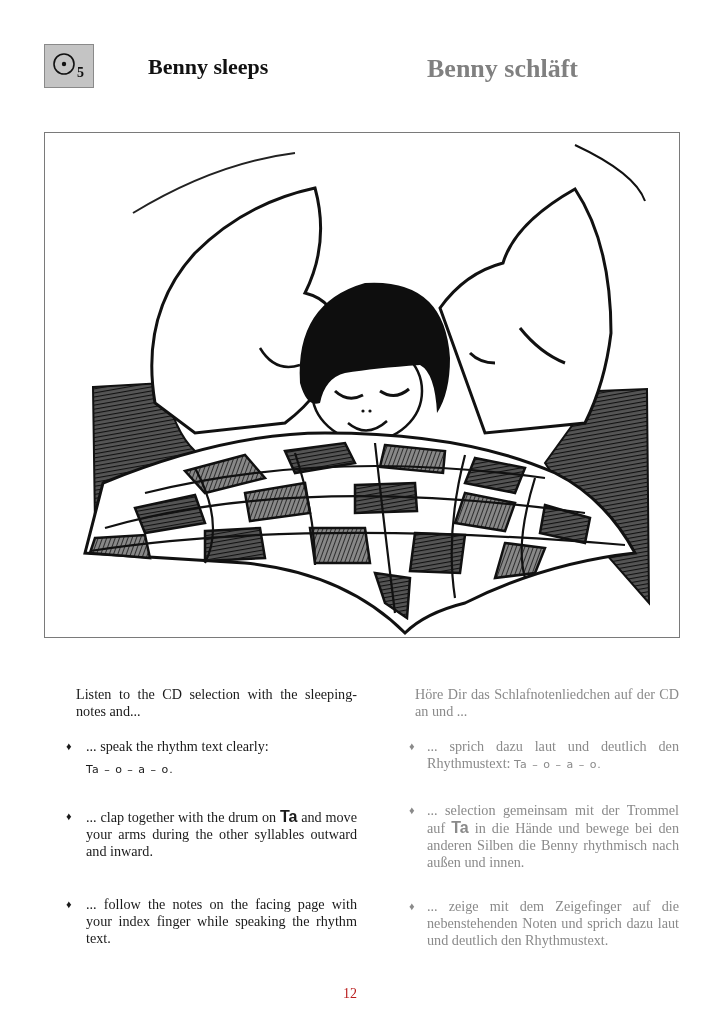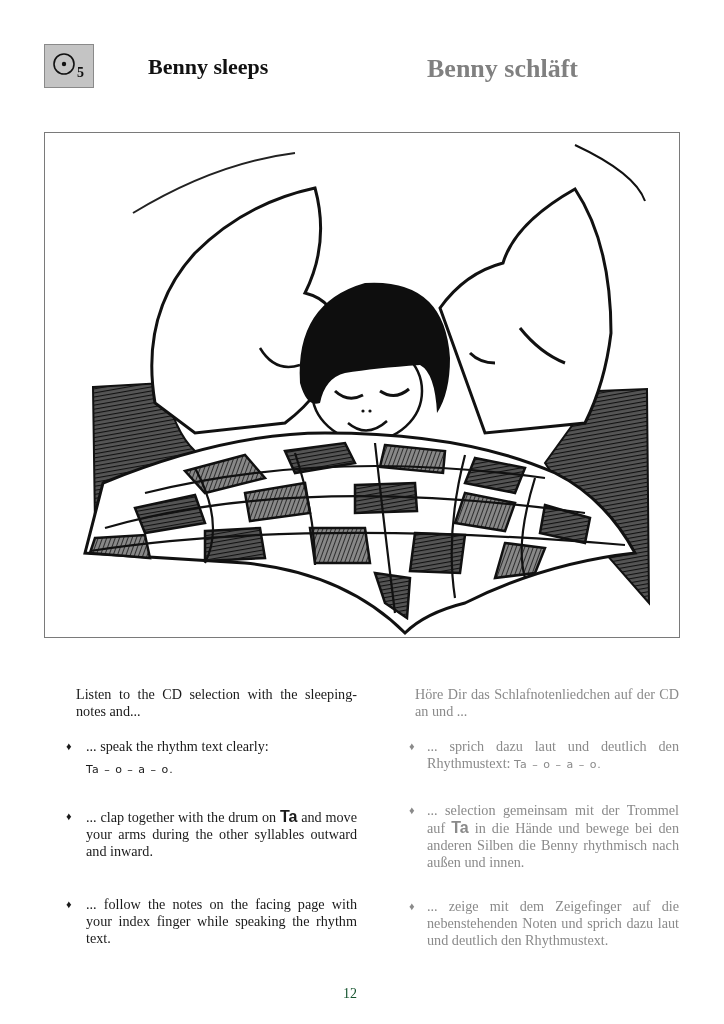--- a/index.html
+++ b/index.html
@@ -39,21 +39,21 @@
     .bullet .txt { position: absolute; left: 42px; right: 0; text-align: justify; }
     .col-de .bullet .dot { left: 26px; }
     .col-de .bullet .txt { left: 44px; }
 
     .rhythm {
       font-family: "DejaVu Sans", sans-serif; font-weight: normal; font-size: 11px; letter-spacing: 1px;
     }
     .ta { font-family: Liberation Sans, sans-serif; font-weight: bold; font-size: 16px; }
 
     .page-number {
-      position: absolute; left: 0; width: 700px; top: 986px; text-align: center; font-size: 14px; color: #14532d;
+      position: absolute; left: 0; width: 700px; top: 986px; text-align: center; font-size: 14px; color: #b91c1c;
     }
   </style>
 </head>
 <body>
 
 <div class="cd-badge">
   <svg width="50" height="44">
     <circle cx="19" cy="19" r="10" fill="none" stroke="#111" stroke-width="1.6"></circle>
     <circle cx="19" cy="19" r="2.2" fill="#111"></circle>
   </svg>

